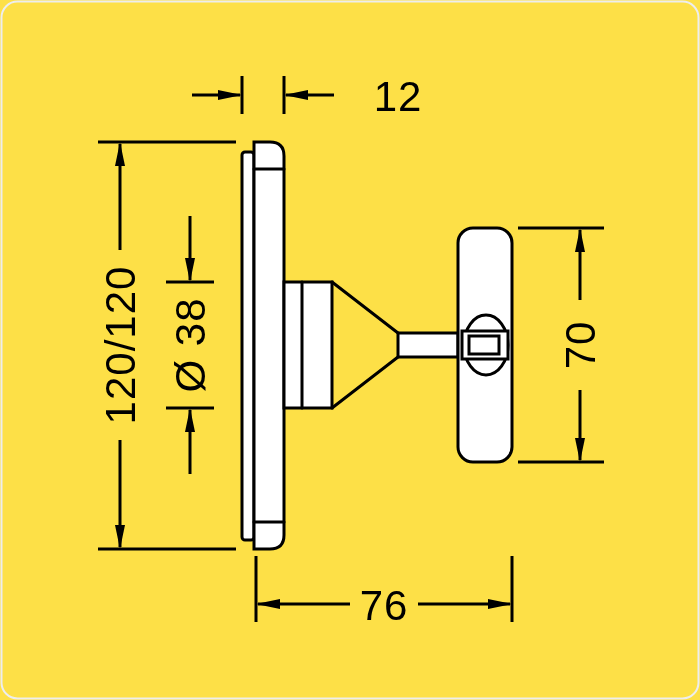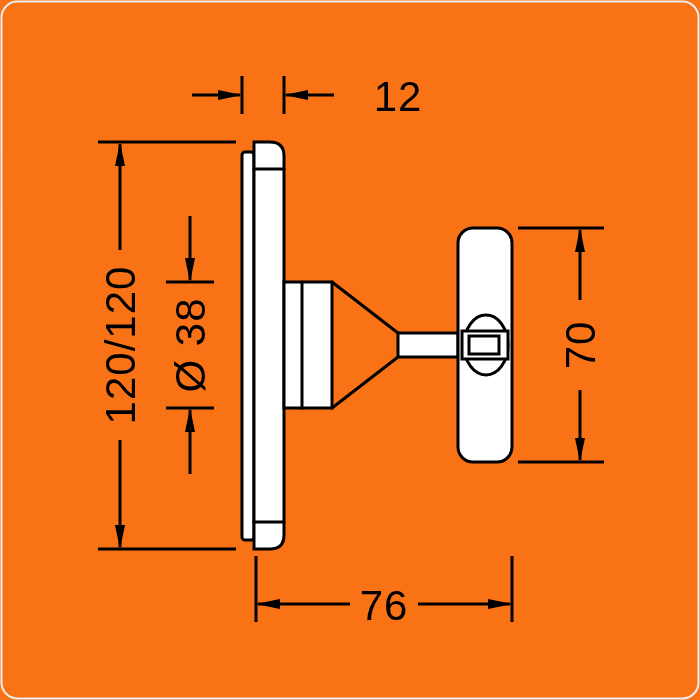--- a/index.html
+++ b/index.html
@@ -5,21 +5,21 @@
   html, body {
     margin: 0;
     padding: 0;
     background: #ffffff;
     font-family: "Liberation Sans", sans-serif;
   }
   .stage {
     position: relative;
     width: 700px;
     height: 700px;
-    background: #f97316;
+    background: #fde047;
     overflow: hidden;
   }
   svg text {
     font-family: "Liberation Sans", sans-serif;
     font-size: 42px;
     fill: #000000;
     letter-spacing: 1px;
   }
   .outline  { fill: #ffffff; stroke: #000000; stroke-width: 3; }
   .thinline { fill: none;    stroke: #000000; stroke-width: 3; stroke-linecap: round; }

